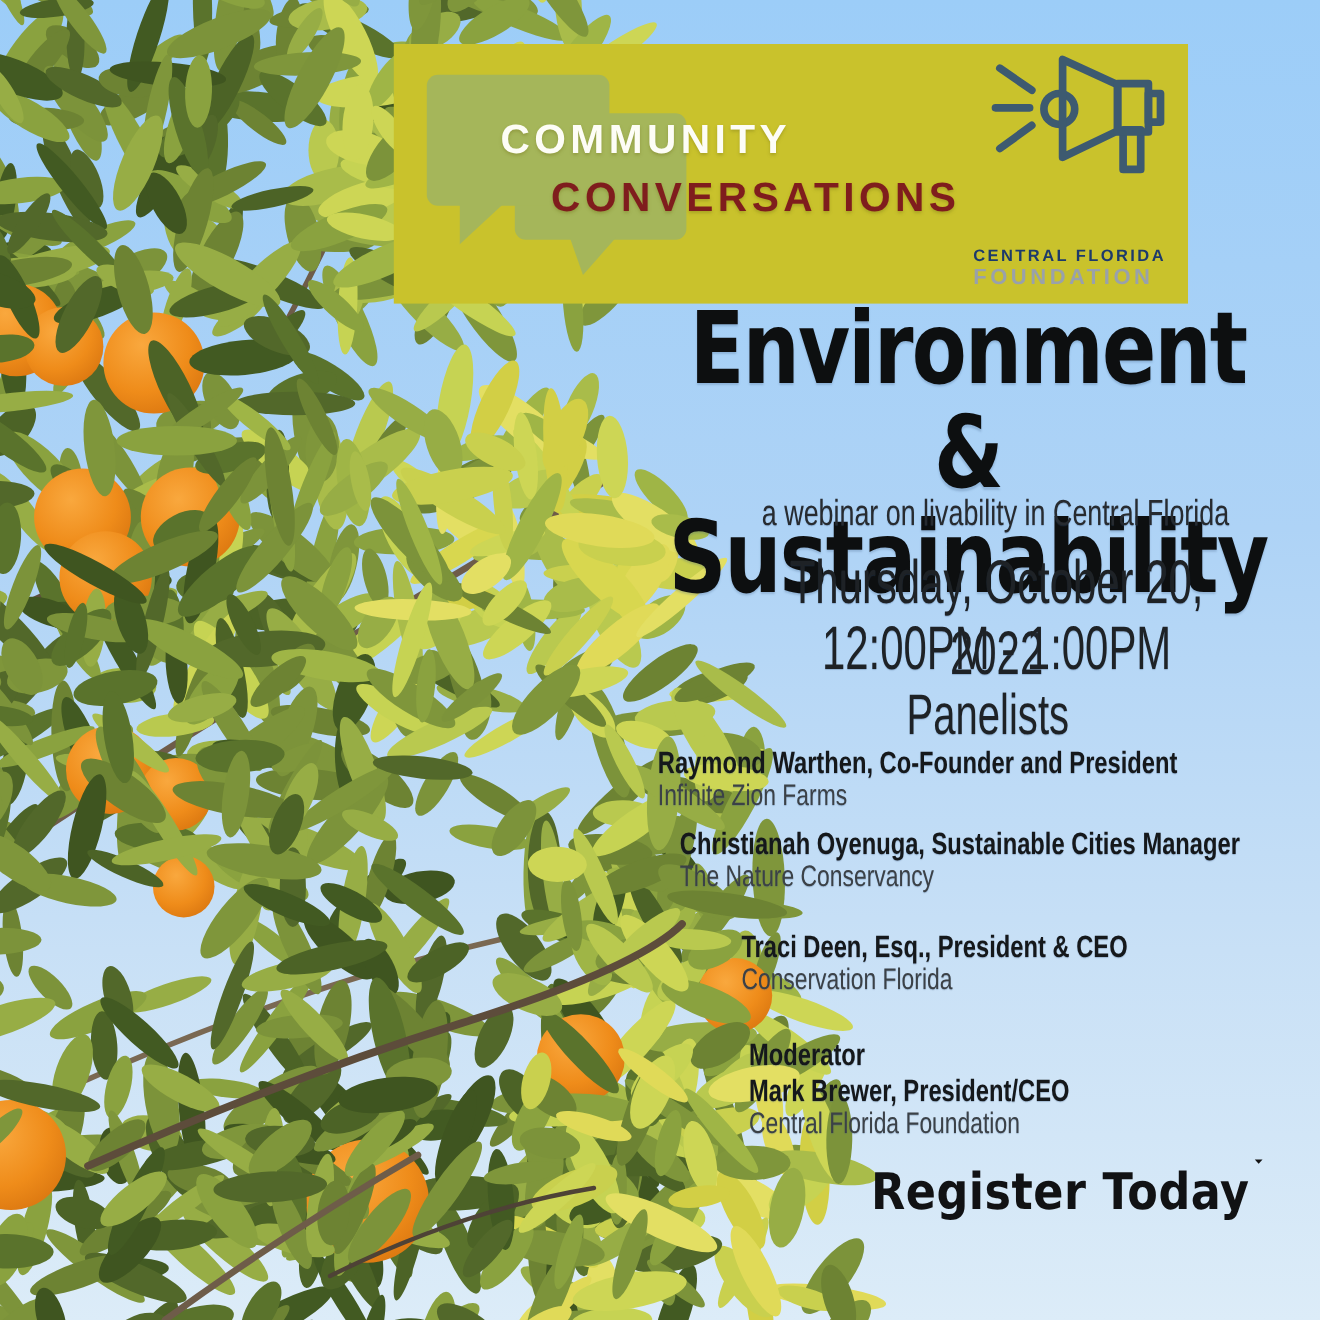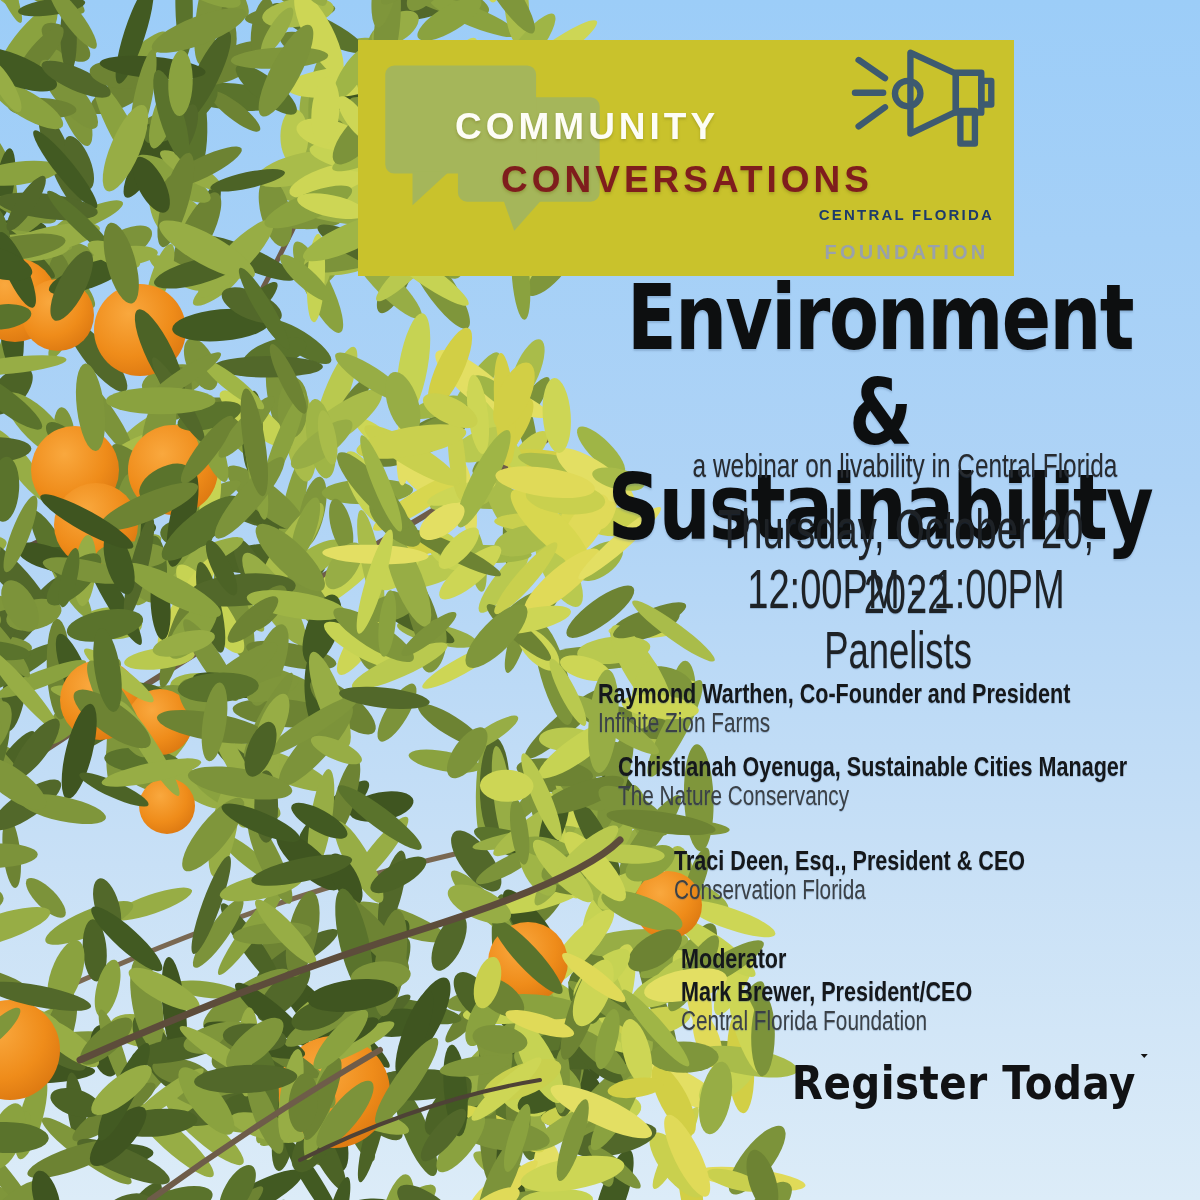--- a/index.html
+++ b/index.html
@@ -3,32 +3,32 @@
 <meta charset="utf-8">
 <style>
   html,body{margin:0;padding:0;}
   body{width:1200px;height:1200px;overflow:hidden;position:relative;
        font-family:"Liberation Sans",sans-serif;}
   .stage{position:absolute;inset:0;width:1200px;height:1200px;
          background:linear-gradient(180deg,var(--c-sky_top,#9ccdf8) 0%,#aed3f6 40%,#c8e0f6 72%,var(--c-sky_bottom,#dcecf8) 100%);}
   .tree{position:absolute;left:0;top:0;width:1200px;height:1200px;pointer-events:none;}
 
   
-  .banner{position:absolute;left:358px;top:40px;width:656px;height:236px;
+  .banner{position:absolute;left:358px;top:40px;width:722px;height:236px;
           background:var(--c-banner_yellow,#c9c22c);}
   .banner-art{position:absolute;inset:0;}
   .community{position:absolute;left:97px;top:66px;color:#fdfdf6;
              font-weight:bold;font-size:37px;letter-spacing:4px;
              text-shadow:0 2px 3px rgba(110,105,20,.35);}
   .conversations{position:absolute;left:143px;top:119px;color:#7f1d1d;
              font-weight:bold;font-size:37px;letter-spacing:4px;
              text-shadow:0 2px 3px rgba(110,105,20,.35);}
-  .cff-logo{position:absolute;right:20px;bottom:14px;text-align:center;line-height:1;}
+  .cff-logo{position:absolute;right:20px;bottom:14px;text-align:left;line-height:1;}
   .cff-top{font-weight:bold;font-size:15px;letter-spacing:2.2px;color:var(--c-logo_navy,#1d3a6b);}
-  .cff-bottom{font-weight:bold;font-size:20px;letter-spacing:3.2px;color:var(--c-logo_gray,#99a1ab);margin-top:20px;}
+  .cff-bottom{font-weight:bold;font-size:20px;letter-spacing:3.2px;color:var(--c-logo_gray,#99a1ab);margin-top:2px;}
 
   
   .txt{position:absolute;color:#121416;}
   .center{text-align:center;}
   .cx80{transform:scaleX(.80);transform-origin:50% 0;}
   .cx74{transform:scaleX(.74);transform-origin:50% 0;}
   .cx68{transform:scaleX(.68);transform-origin:50% 0;}
   .cx70{transform:scaleX(.70);transform-origin:50% 0;}
   .cx77l{transform:scaleX(.77);transform-origin:0 0;}
   .cx88{transform:scaleX(.88);transform-origin:50% 0;}

